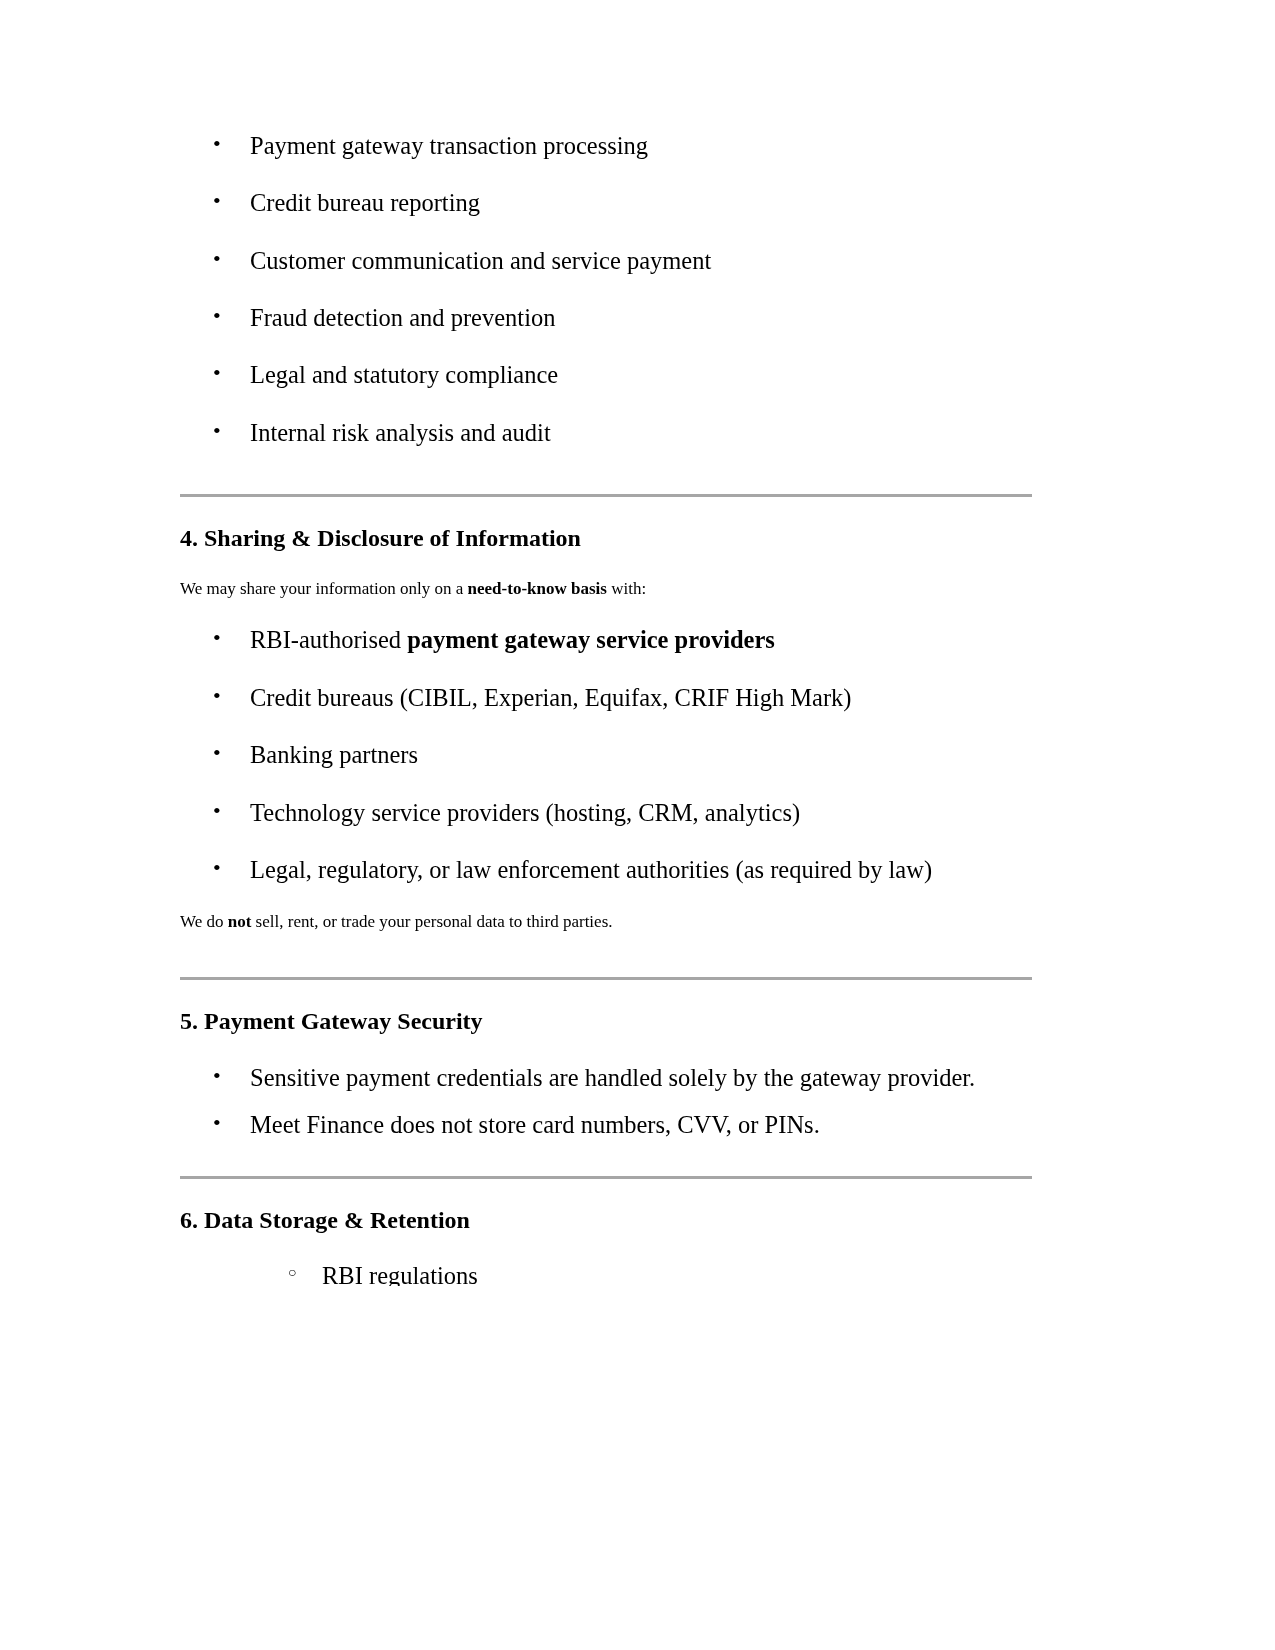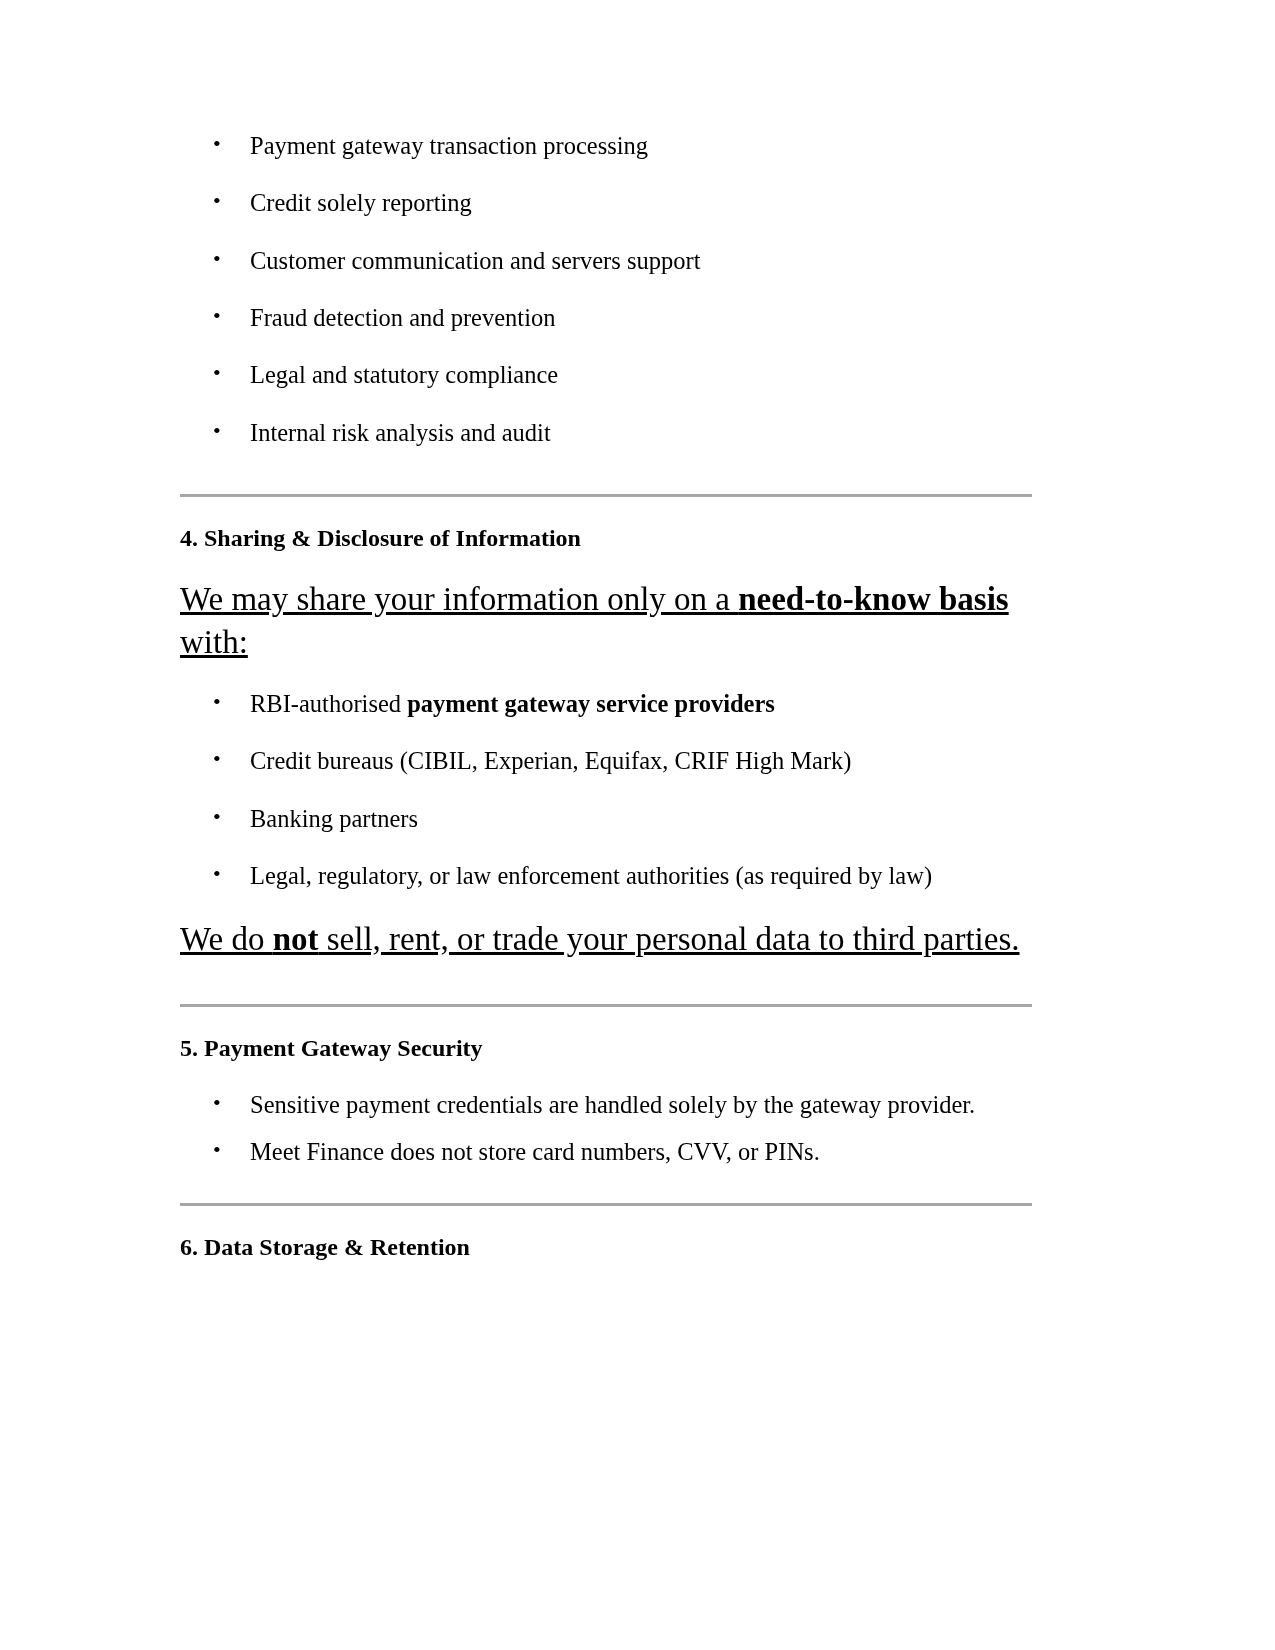--- a/index.html
+++ b/index.html
@@ -62,24 +62,23 @@
   }
   ul.bullets.sub > li::before {
     content: "\25CB";
     left: 108px;
     font-size: 14px;
     top: 4px;
   }
 
   
   p.para {
-    font-size: 33px;
+    font-size: 17px;
     line-height: 1.3;
     margin: 0 0 24px 0;
-    text-decoration: underline;
   }
   h2.section-heading {
     font-size: 24px;
     font-weight: bold;
     line-height: 1.3;
     margin: 0 0 24px 0;
   }
   .bold { font-weight: bold; }
 
   
@@ -95,39 +94,40 @@
   }
 </style>
 </head>
 <body>
 
 <div class="page">
   <div class="content">
 
     <ul class="bullets">
       <li><span>Payment gateway transaction processing</span></li>
-      <li><span>Credit solely reporting</span></li>
-      <li><span>Customer communication and servers support</span></li>
+      <li><span>Credit bureau reporting</span></li>
+      <li><span>Customer communication and service payment</span></li>
       <li><span>Fraud detection and prevention</span></li>
       <li><span>Legal and statutory compliance</span></li>
       <li><span>Internal risk analysis and audit</span></li>
     </ul>
 
     <div class="divider-wrap">
       <div class="divider"></div>
     </div>
 
     <h2 class="section-heading">4. Sharing &amp; Disclosure of Information</h2>
 
     <p class="para"><span>We may share your information only on a </span><span class="bold">need-to-know basis</span><span> with:</span></p>
 
     <ul class="bullets">
       <li><span>RBI-authorised </span><span class="bold">payment gateway service providers</span><span></span></li>
       <li><span>Credit bureaus (CIBIL, Experian, Equifax, CRIF High Mark)</span><span class="bold"></span><span></span></li>
       <li><span>Banking partners</span><span class="bold"></span><span></span></li>
+      <li><span>Technology service providers (hosting, CRM, analytics)</span><span class="bold"></span><span></span></li>
       <li><span>Legal, regulatory, or law enforcement authorities (as required by law)</span><span class="bold"></span><span></span></li>
     </ul>
 
     <p class="para"><span>We do </span><span class="bold">not</span><span> sell, rent, or trade your personal data to third parties.</span></p>
 
     <div class="divider-wrap">
       <div class="divider"></div>
     </div>
 
     <h2 class="section-heading">5. Payment Gateway Security</h2>

